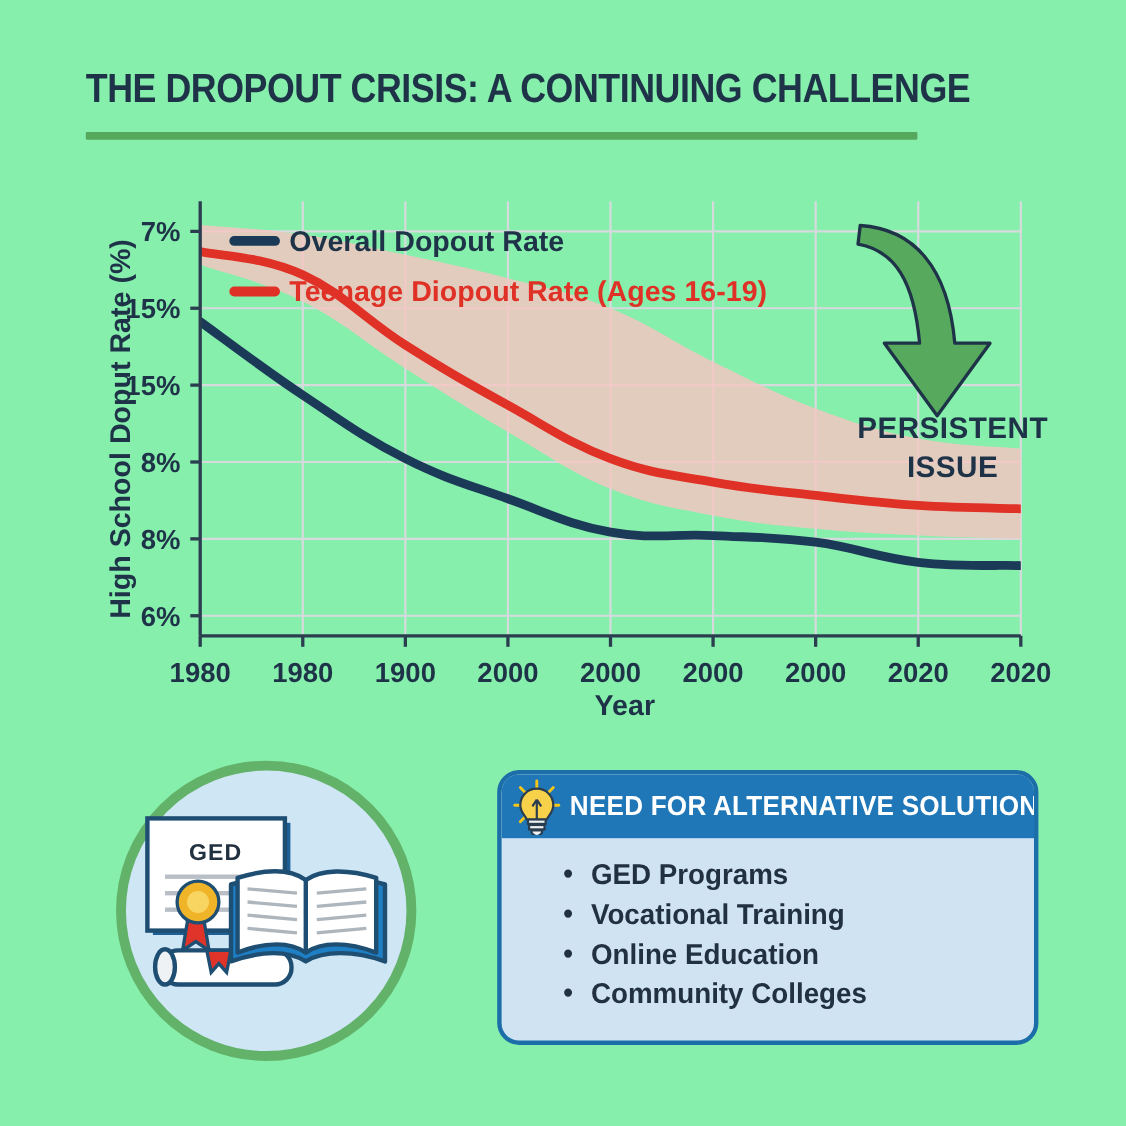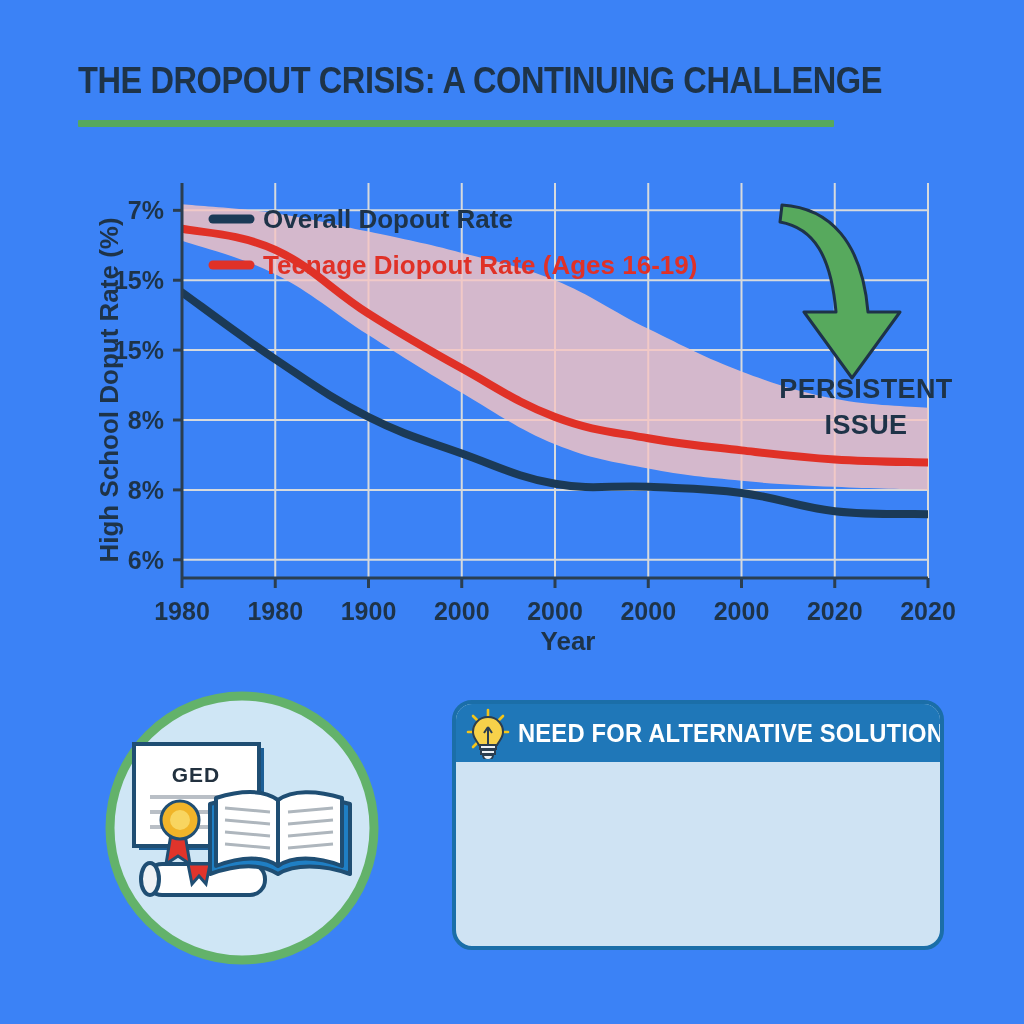--- a/index.html
+++ b/index.html
@@ -3,21 +3,21 @@
 <meta charset="utf-8">
 <style>
   html,body{margin:0;padding:0;}
   body{
     width:1024px;height:1024px;
     background:#ffffff;
     font-family:"Liberation Sans", sans-serif;
     overflow:hidden;
     position:relative;
   }
-  #page{position:absolute;inset:0;background:#3b82f6;}
+  #page{position:absolute;inset:0;background:#86efac;}
 
   
   #title-block{position:absolute;left:78px;top:62px;width:760px;}
   #page-title{
     font-family:"Liberation Sans", sans-serif;
     font-weight:bold;
     font-size:37px;
     letter-spacing:-0.5px;
     color:#1e3348;
     text-transform:uppercase;
@@ -248,16 +248,22 @@
             <line x1="9" y1="40" x2="13" y2="36"></line>
           </g>
           <path d="M24 10 C33 10, 39 17, 39 25 C39 31, 35 34, 33 38 L15 38 C13 34, 9 31, 9 25 C9 17, 15 10, 24 10 Z" fill="#f7d14a" stroke="#2b3e50" stroke-width="2"></path>
           <path d="M24 20 L20 26 M24 20 L28 26 M24 20 L24 38" stroke="#2b3e50" stroke-width="2" fill="none"></path>
           <rect x="16" y="38" width="16" height="4" fill="#eef2f5" stroke="#2b3e50" stroke-width="2"></rect>
           <rect x="17" y="43" width="14" height="4" fill="#eef2f5" stroke="#2b3e50" stroke-width="2"></rect>
           <path d="M19 48 h10 a5 5 0 0 1 -10 0 z" fill="#eef2f5" stroke="#2b3e50" stroke-width="2"></path>
         </svg>
         <div id="solutions-title">NEED FOR ALTERNATIVE SOLUTIONS</div>
       </div>
+      <ul id="solutions-list">
+          <li>GED Programs</li>
+          <li>Vocational Training</li>
+          <li>Online Education</li>
+          <li>Community Colleges</li>
+        </ul>
     </div>
 
   </div>
 </div>
 
 </body></html>

